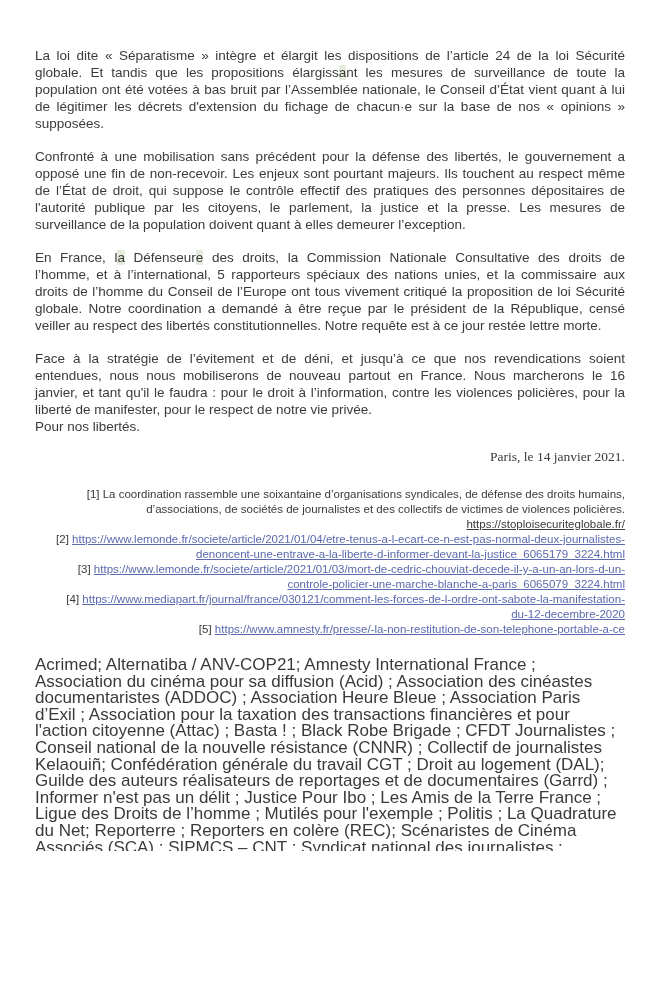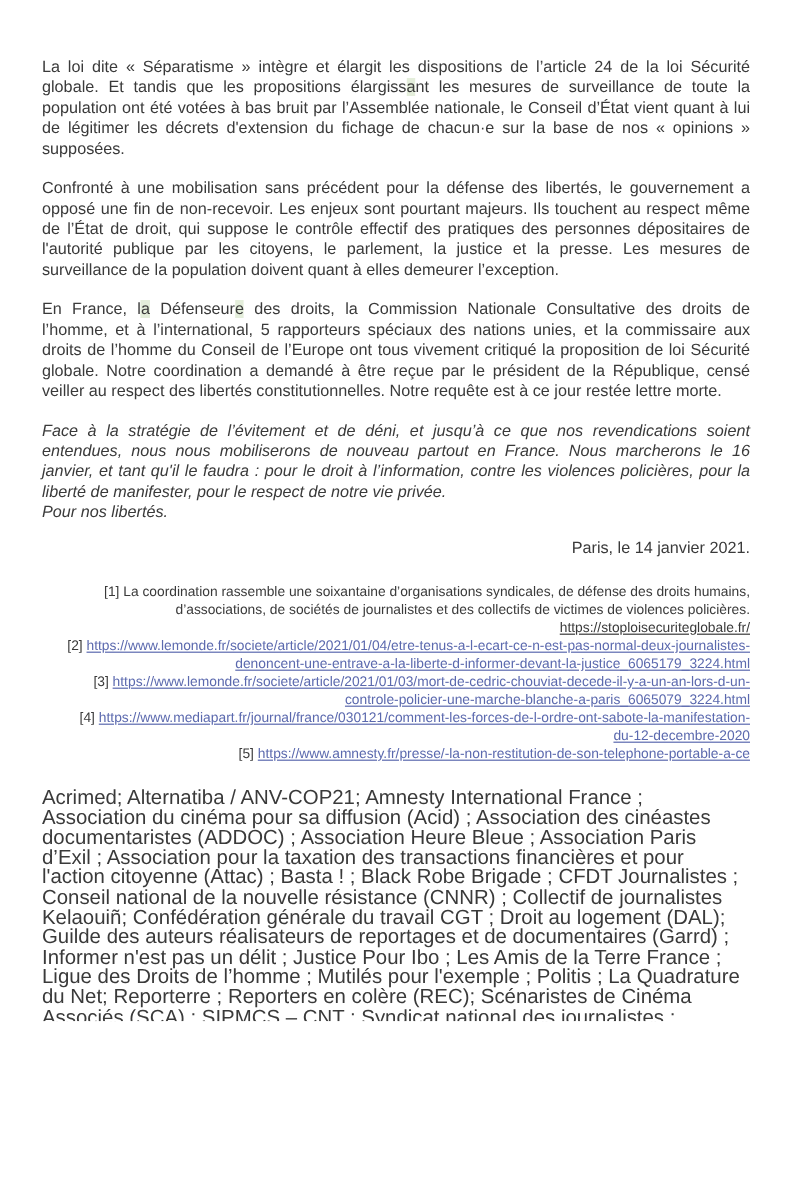--- a/index.html
+++ b/index.html
@@ -12,27 +12,28 @@
     color: #3a3a3a;
     overflow: hidden;
   }
   .content { padding: 47px 35px 0 35px; }
   p.body {
     font-size: 13.5px;
     line-height: 17px;
     text-align: justify;
     margin: 0 0 16px 0;
   }
-  p.body:last-of-type { margin-bottom: 0; font-style: italic; }
+  p.body:last-of-type { margin-bottom: 0; }
   .hl { background: #e4eedb; }
   .dateline {
     font-size: 13.5px;
     line-height: 17px;
     text-align: right;
     margin-top: 13px;
+    font-family: Liberation Serif, serif;
   }
   .footnotes {
     margin-top: 22px;
     font-size: 11.5px;
     line-height: 15px;
     text-align: right;
     padding-left: 20px;
   }
   .footnotes .fn { margin: 0; }
   .footnotes a {

